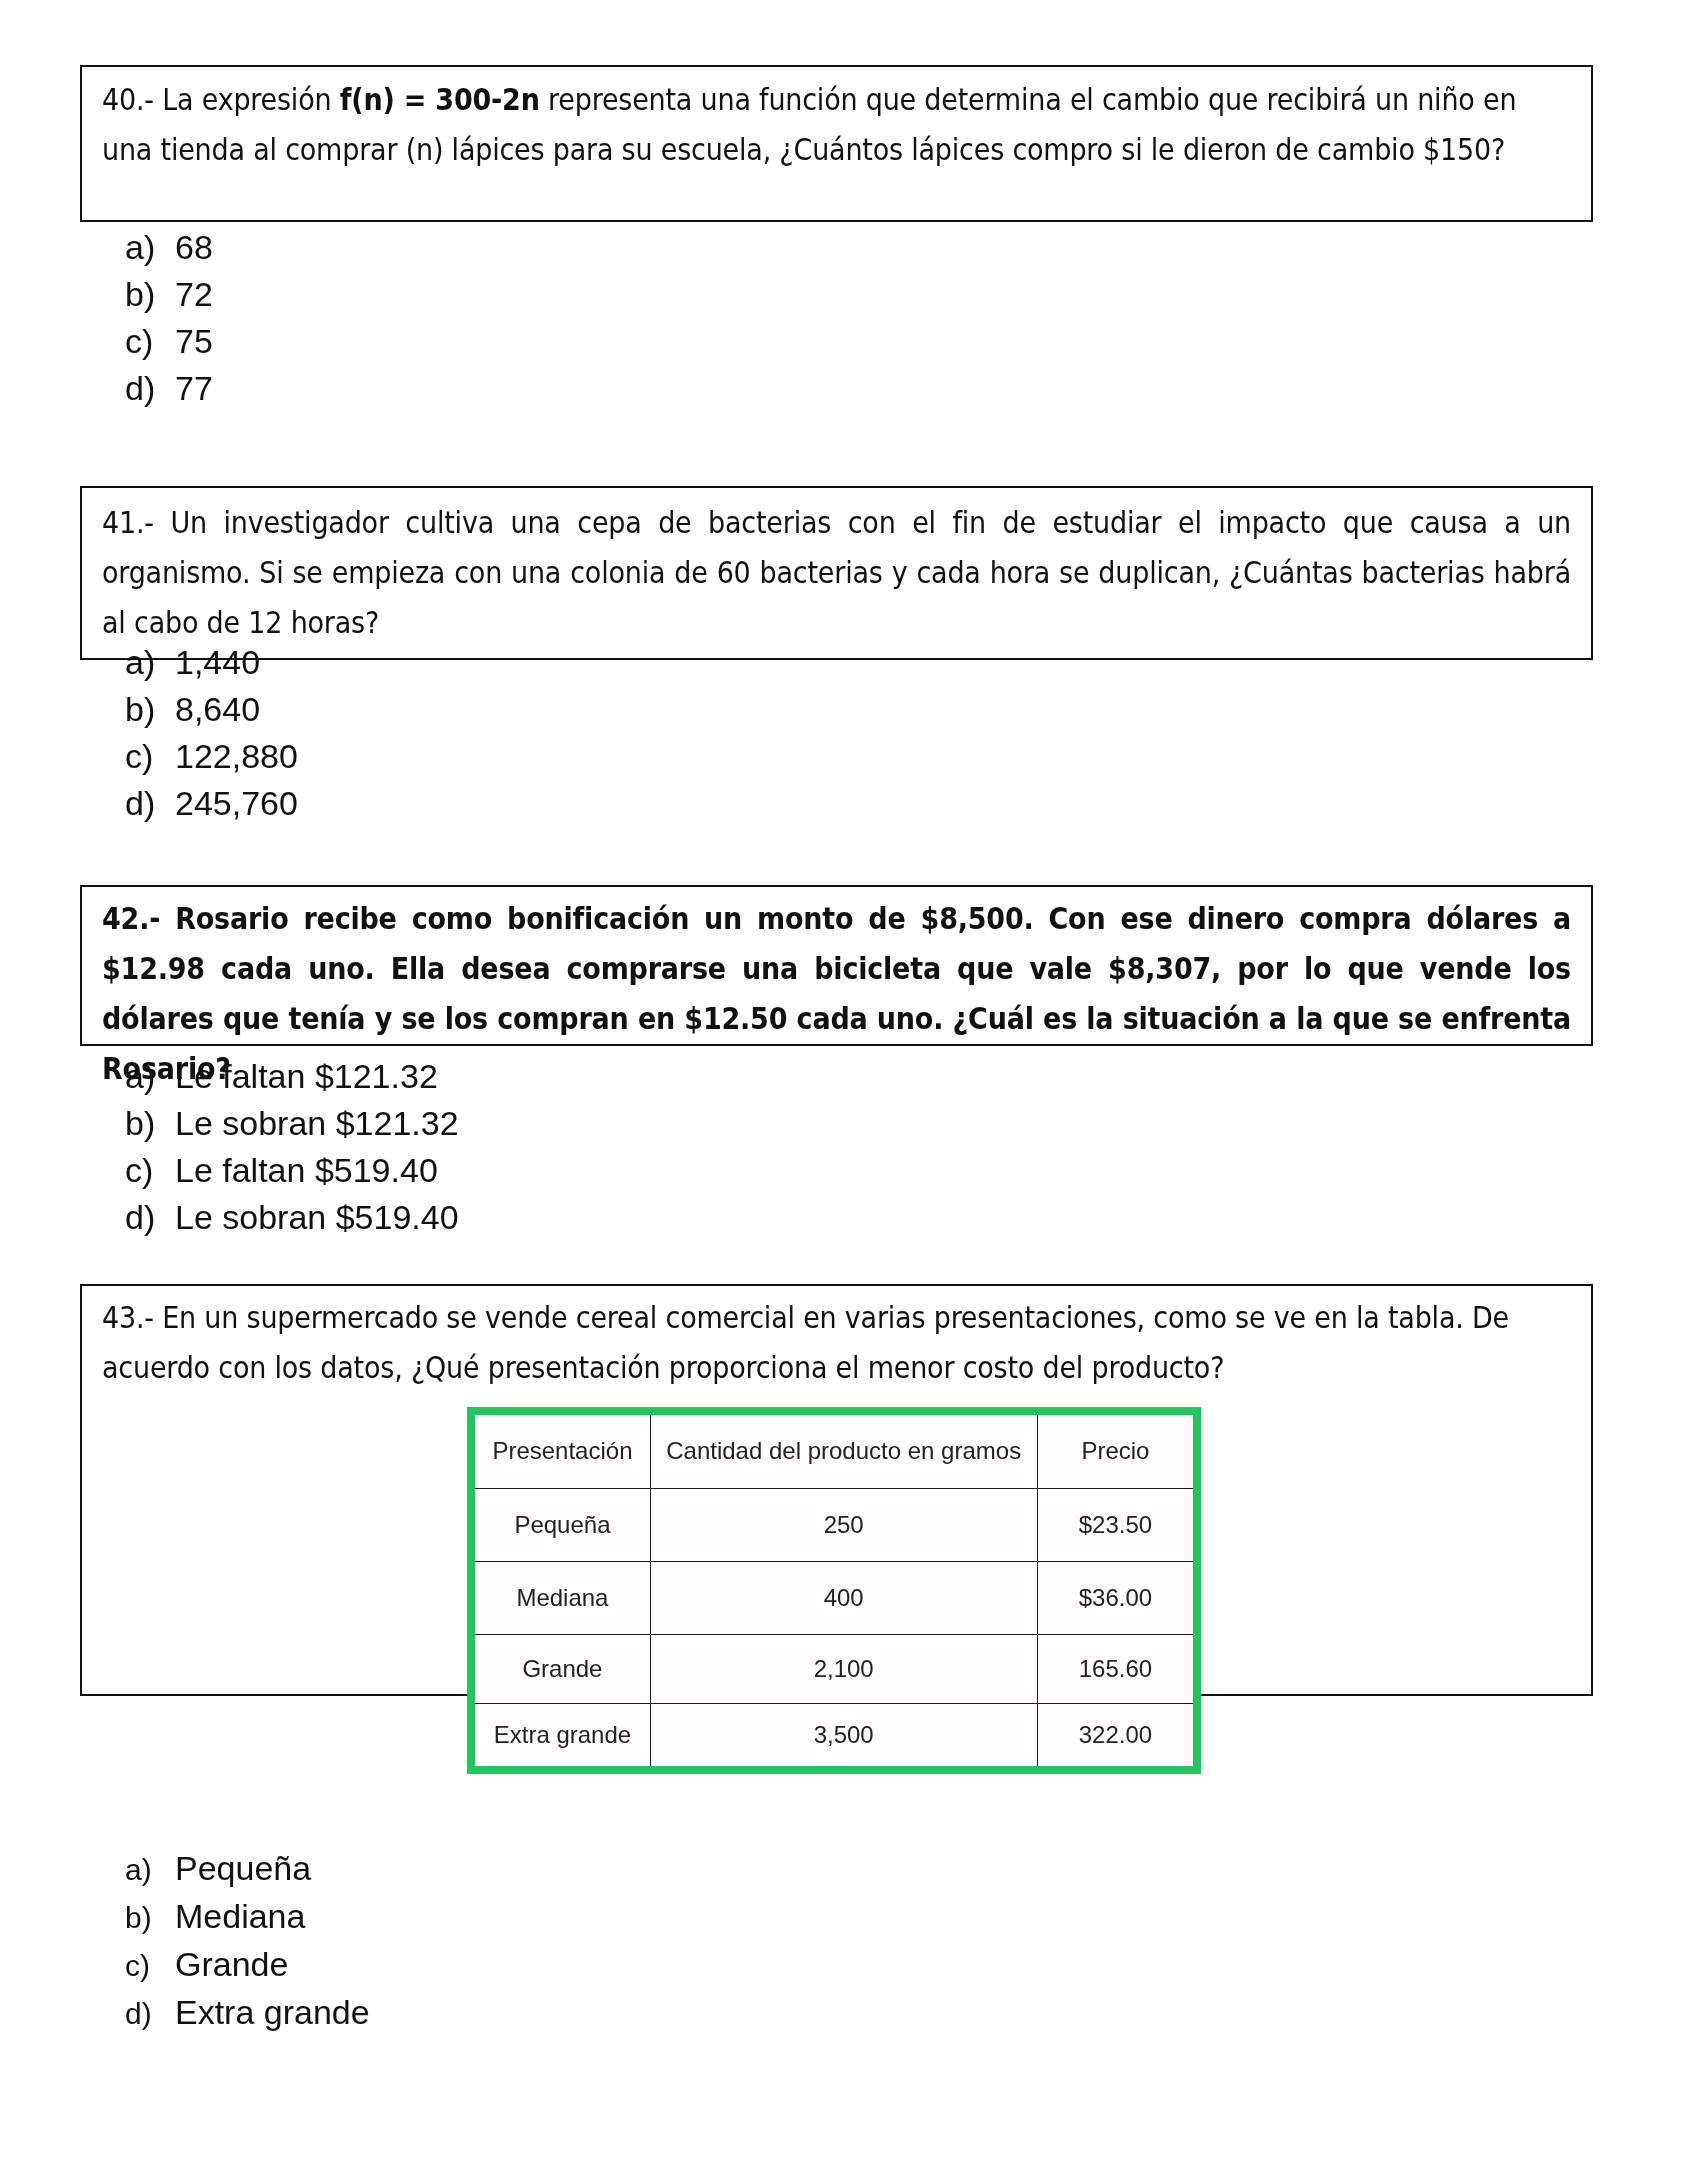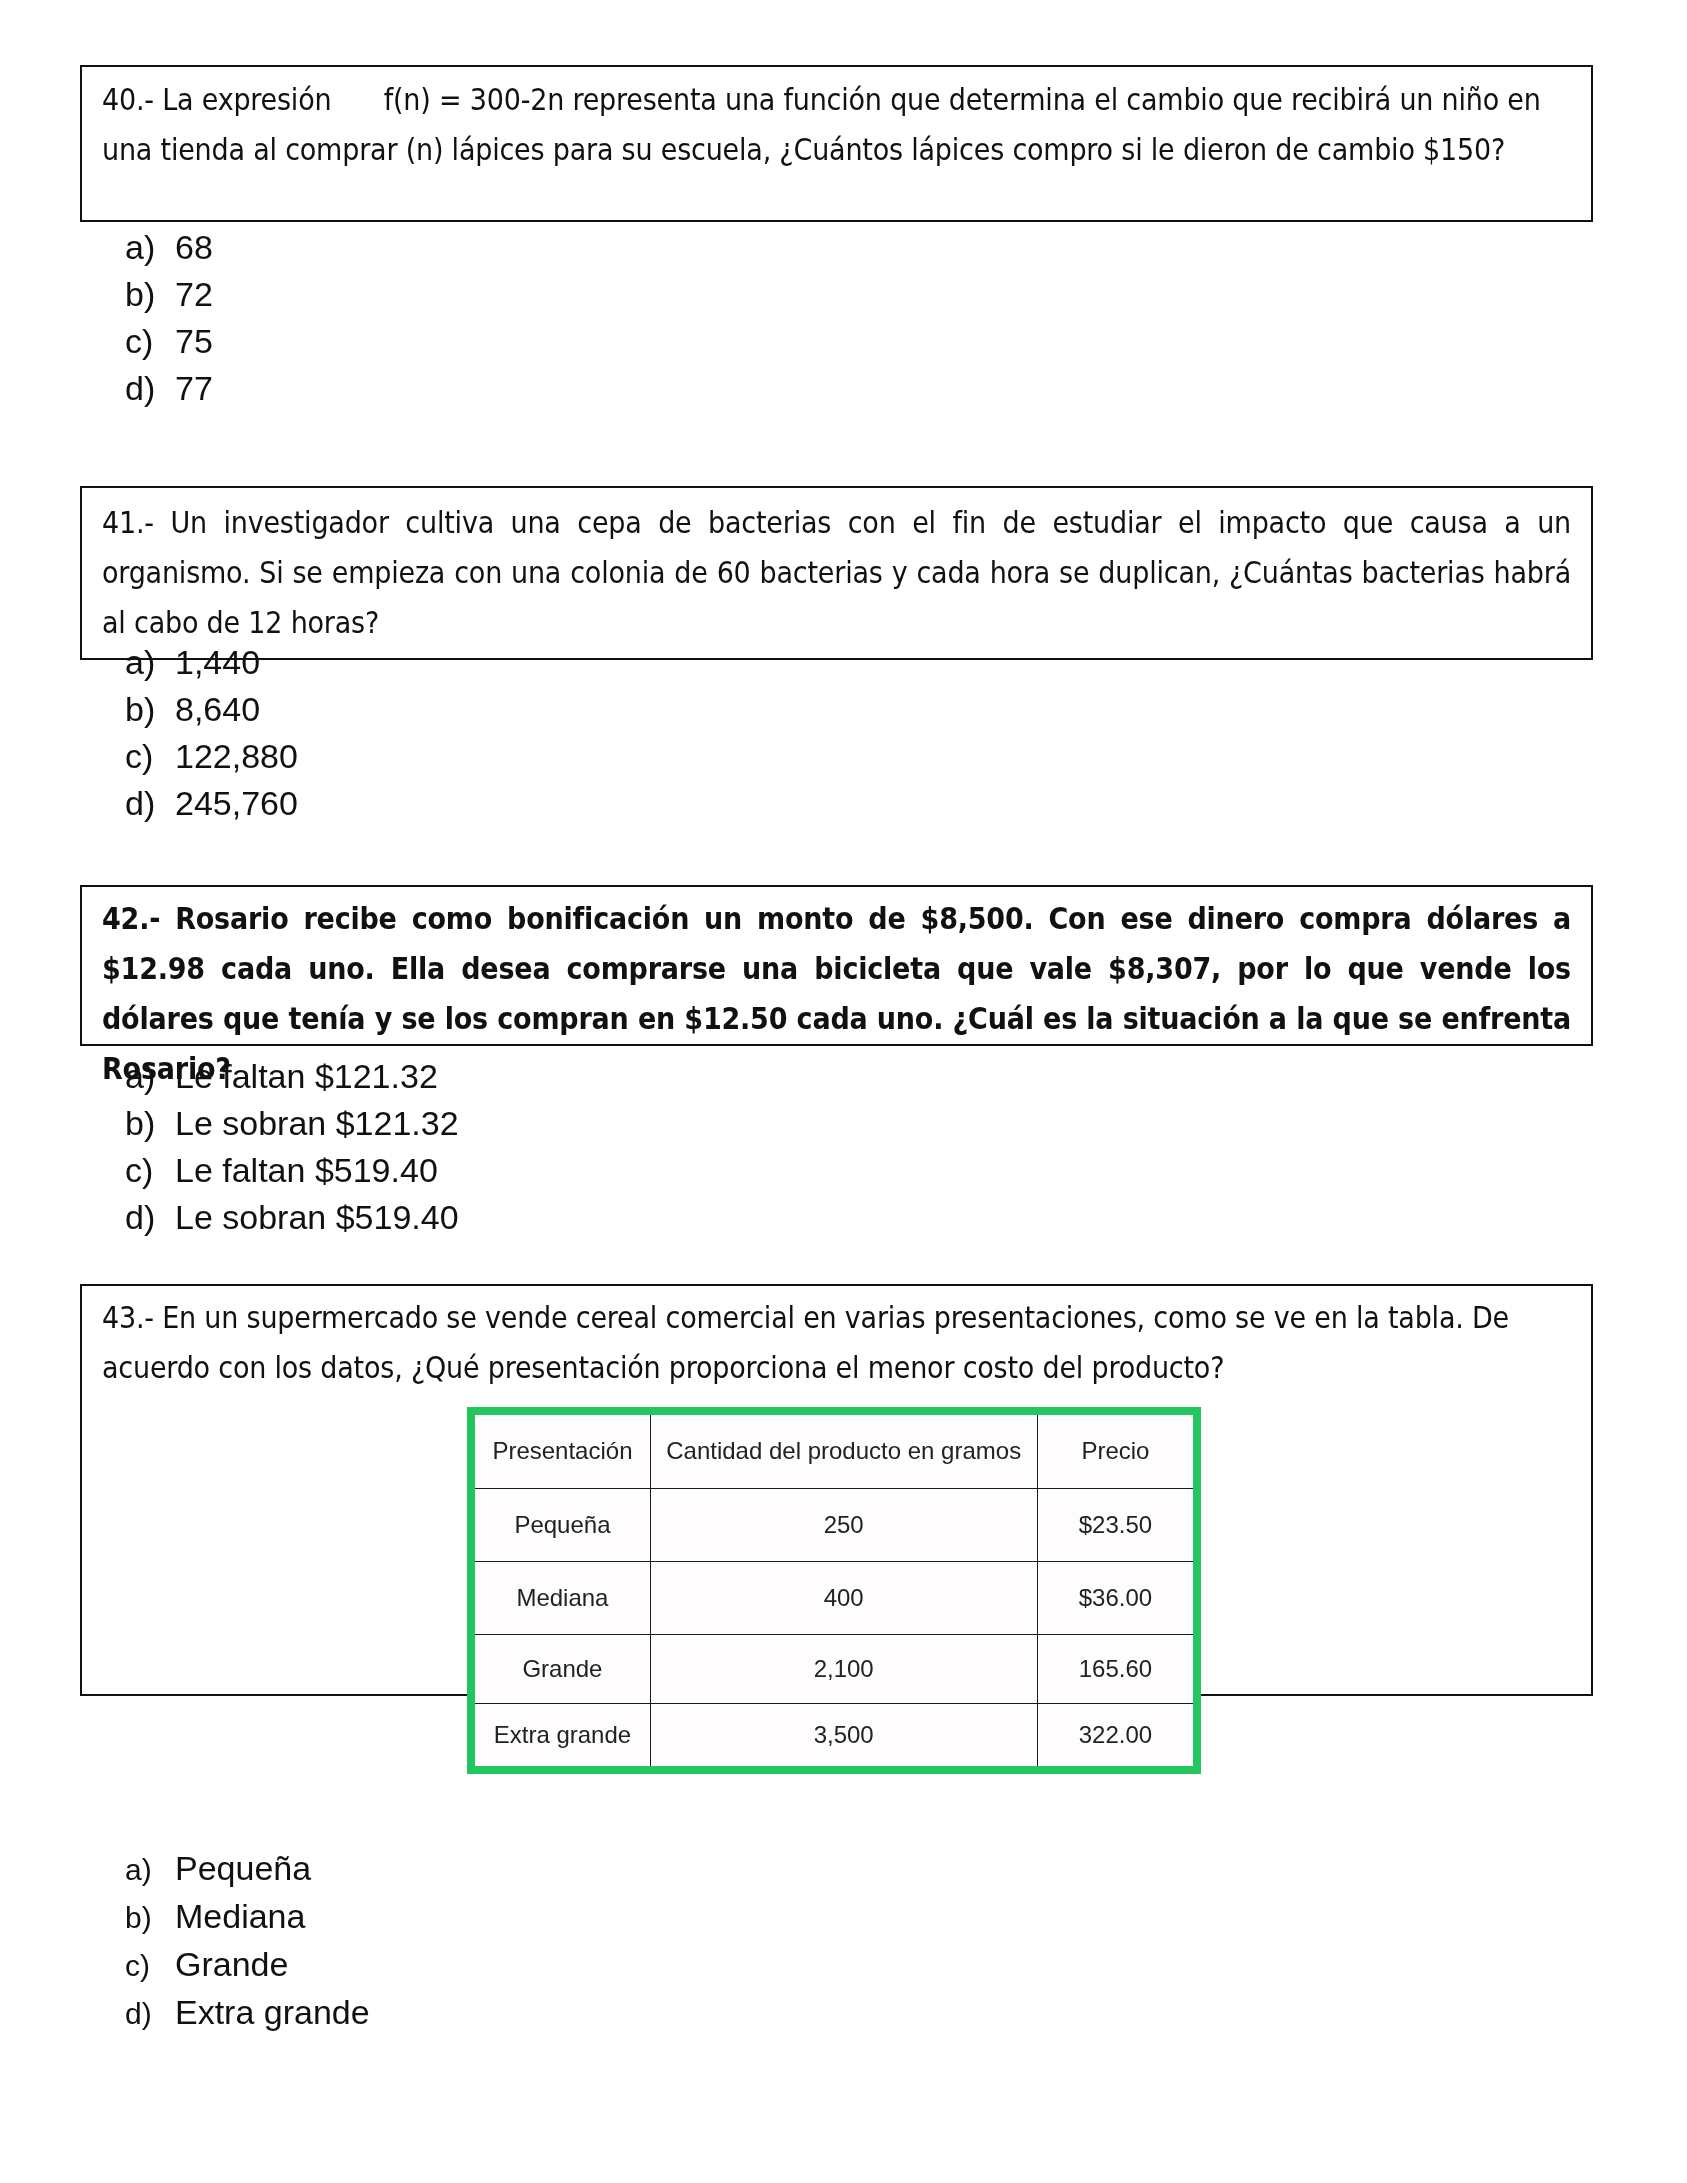--- a/index.html
+++ b/index.html
@@ -32,22 +32,21 @@
       font-size: 30px;
       line-height: 50px;
       letter-spacing: -0.2px;
       color: #111111;
     }
     .qtext.justify {
       text-align: justify;
       text-align-last: left;
     }
     .qtext b {
-      font-weight: normal;
-      margin-left: 44px;
+      font-weight: bold;
     }
     .options {
       position: absolute;
       left: 125px;
       margin: 0;
       padding: 0;
       list-style: none;
       font-family: "Liberation Sans", sans-serif;
       font-size: 34px;
       line-height: 47px;

